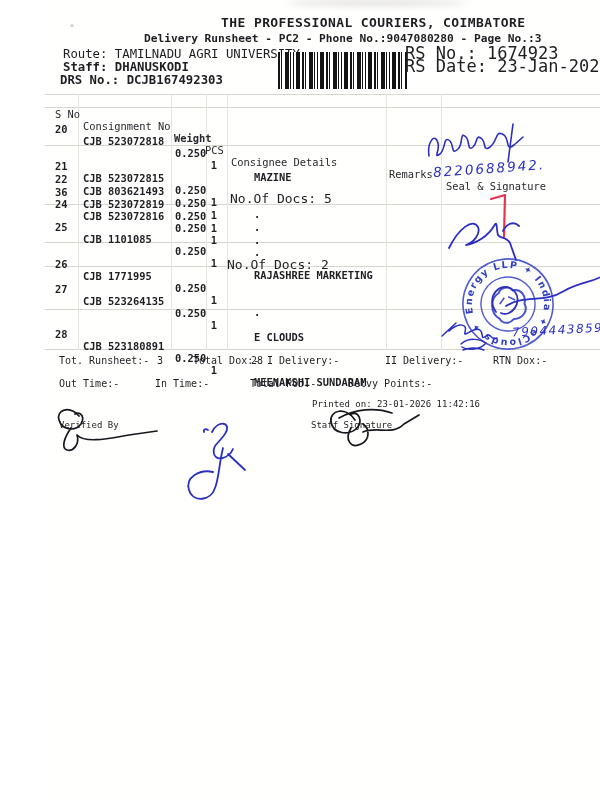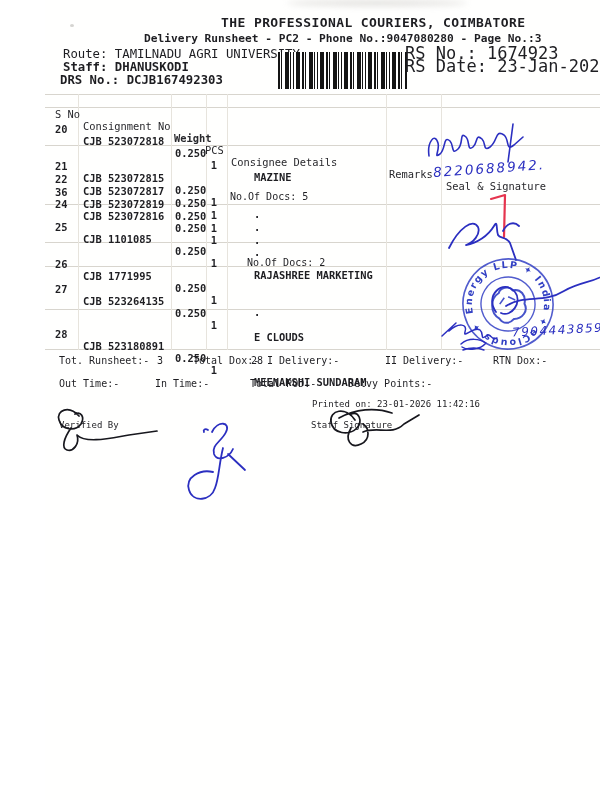--- a/index.html
+++ b/index.html
@@ -9,21 +9,21 @@
   .b{font-weight:bold;}
   .t-title{font-size:13px;font-weight:bold;letter-spacing:.4px;}
   .t-sub{font-size:11.2px;font-weight:bold;}
   .meta{font-size:12.3px;}
   .rsline{font-size:17px;line-height:13px;}
   .thead{font-size:9.3px;color:#28282c;}
   .trow{font-size:10.4px;font-weight:bold;height:13px;left:0;width:600px;}
   .trow span{position:absolute;white-space:pre;}
   .c-sno{left:10px;} .c-con{left:38px;} .c-wt{left:130px;}
   .c-pcs{left:154px;width:18px;text-align:right;} .c-det{left:185px;padding-left:24px;}
-  .note{font-size:10px;}
+  .note{font-size:13px;}
   .sum{font-size:10px;}
   .foot{font-size:9px;}
   .hline{position:absolute;left:0;width:600px;height:1px;background:#d8d5ce;}
   .vline{position:absolute;top:94px;height:256px;width:1px;background:#e7e4dd;}
   .smudge{position:absolute;left:242px;top:0;width:180px;height:6px;background:#c9c7c3;
           filter:blur(3px);opacity:.55;border-radius:50%;}
   .speck{position:absolute;left:25px;top:24px;width:4px;height:3px;background:#b9b7b3;
          opacity:.6;border-radius:50%;}
   .barcode{position:absolute;left:233px;top:52px;width:129px;height:37px;
     background:repeating-linear-gradient(90deg,
@@ -89,21 +89,21 @@
   </div>
   <div class="abs trow" style="top:148px;">
     <span class="c-sno">21</span>
     <span class="c-con">CJB 523072815</span>
     <span class="c-wt">0.250</span>
     <span class="c-pcs">1</span>
     <span class="c-det">.</span>
   </div>
   <div class="abs trow" style="top:161px;">
     <span class="c-sno">22</span>
-    <span class="c-con">CJB 523072817</span>
+    <span class="c-con">CJB 803621493</span>
     <span class="c-wt">0.250</span>
     <span class="c-pcs">1</span>
     <span class="c-det">.</span>
   </div>
   <div class="abs trow" style="top:174px;">
     <span class="c-sno">36</span>
     <span class="c-con">CJB 523072819</span>
     <span class="c-wt">0.250</span>
     <span class="c-pcs">1</span>
     <span class="c-det">.</span>
@@ -124,21 +124,21 @@
     <span class="c-pcs">1</span>
     <span class="c-det">RAJASHREE MARKETING</span>
   </div>
   <div class="abs trow" style="top:246px;">
     <span class="c-sno">26</span>
     <span class="c-con">CJB 1771995</span>
     <span class="c-wt">0.250</span>
     <span class="c-pcs">1</span>
     <span class="c-det">.</span>
   </div>
-  <div class="abs note" style="left:202px;top:257px;">No.Of Docs: 2</div>
+  <div class="abs note" style="left:182px;top:257px;">No.Of Docs: 2</div>
 
   <div class="abs trow" style="top:271px;">
     <span class="c-sno">27</span>
     <span class="c-con">CJB 523264135</span>
     <span class="c-wt">0.250</span>
     <span class="c-pcs">1</span>
     <span class="c-det">E CLOUDS</span>
   </div>
   <div class="abs trow" style="top:316px;">
     <span class="c-sno">28</span>

